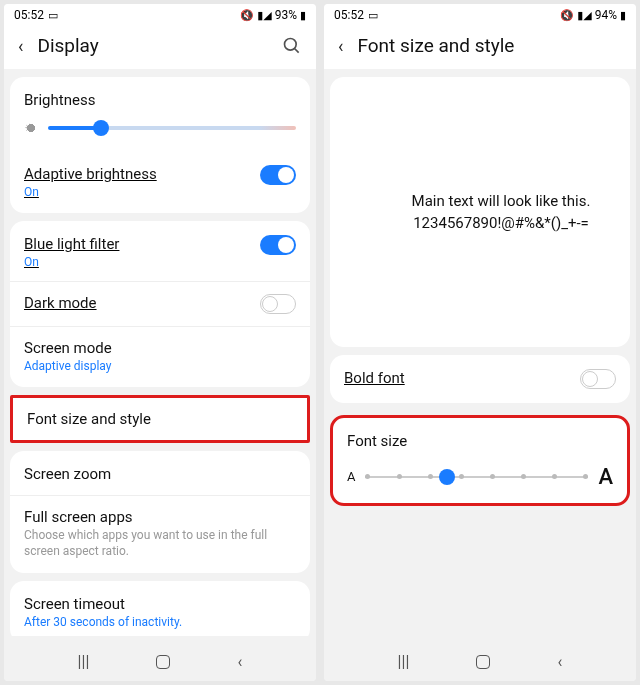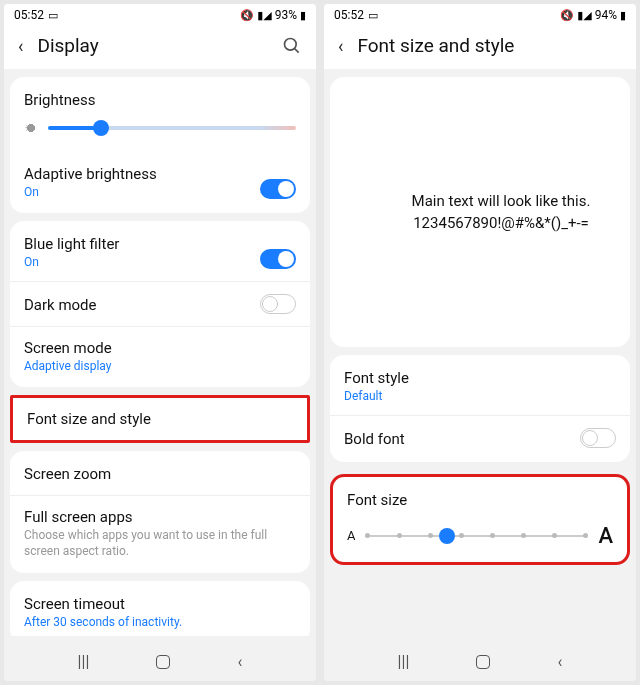--- a/index.html
+++ b/index.html
@@ -13,21 +13,21 @@
   .header .back { margin-right: 14px; font-size: 18px; opacity: 0.85; }
   .header .title { flex: 1; font-size: 19px; color: #111; }
   .header .search { font-size: 18px; opacity: 0.85; }
   .content { flex: 1; overflow: hidden; padding: 0 6px; }
   .card { background: #fff; border-radius: 14px; margin: 8px 0; padding: 2px 0; }
   .row { padding: 12px 14px; border-bottom: 1px solid #eee; }
   .row:last-child { border-bottom: none; }
   .row-title { font-size: 15px; color: #111; }
   .row-sub { font-size: 12px; color: #1a7cff; margin-top: 2px; }
   .row-hint { font-size: 12px; color: #999; margin-top: 2px; line-height: 1.3; }
-  .row-flex { display: flex; align-items: flex-end; justify-content: space-between; }
+  .row-flex { display: flex; align-items: flex-start; justify-content: space-between; text-decoration: underline; }
   .toggle { width: 36px; height: 20px; border-radius: 10px; position: relative; flex-shrink: 0; }
   .toggle.on { background: #1a7cff; }
   .toggle.off { background: #fff; border: 1px solid #ccc; }
   .toggle .knob { width: 16px; height: 16px; border-radius: 50%; background: #fff; position: absolute; top: 2px; }
   .toggle.on .knob { right: 2px; }
   .toggle.off .knob { left: 1px; top: 1px; background: #fff; border: 1px solid #ccc; }
   .highlight { border: 3px solid #dd1c1c; border-radius: 2px; }
   .brightness-row { padding: 12px 14px 18px; }
   .brightness-slider { display: flex; align-items: center; margin-top: 12px; gap: 10px; }
   .sun { width: 14px; height: 14px; border-radius: 50%; background: radial-gradient(#999 40%, transparent 42%); position: relative; flex-shrink: 0; }
@@ -163,24 +163,20 @@
   <div class="header">
     <span class="back">‹</span>
     <span class="title">Font size and style</span>
   </div>
   <div class="content">
     <div class="preview-card">
       <div class="preview-line">Main text will look like this.</div>
       <div class="preview-line">1234567890!@#%&amp;*()_+-=</div>
     </div>
     <div class="card">
-      <div class="row">
-        <div class="row-title">Font style</div>
-        <div class="row-sub">Default</div>
-      </div>
       <div class="row row-flex">
         <div class="row-title">Bold font</div>
         <div class="toggle off">
             <div class="knob"></div>
           </div>
       </div>
     </div>
     <div class="font-size-card">
       <div class="fs-title">Font size</div>
       <div class="fs-slider">

